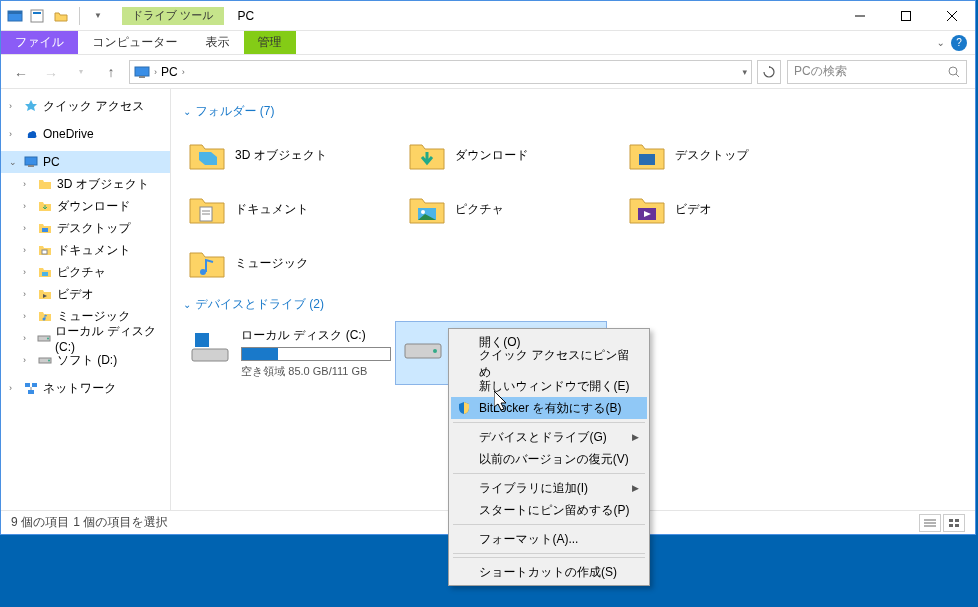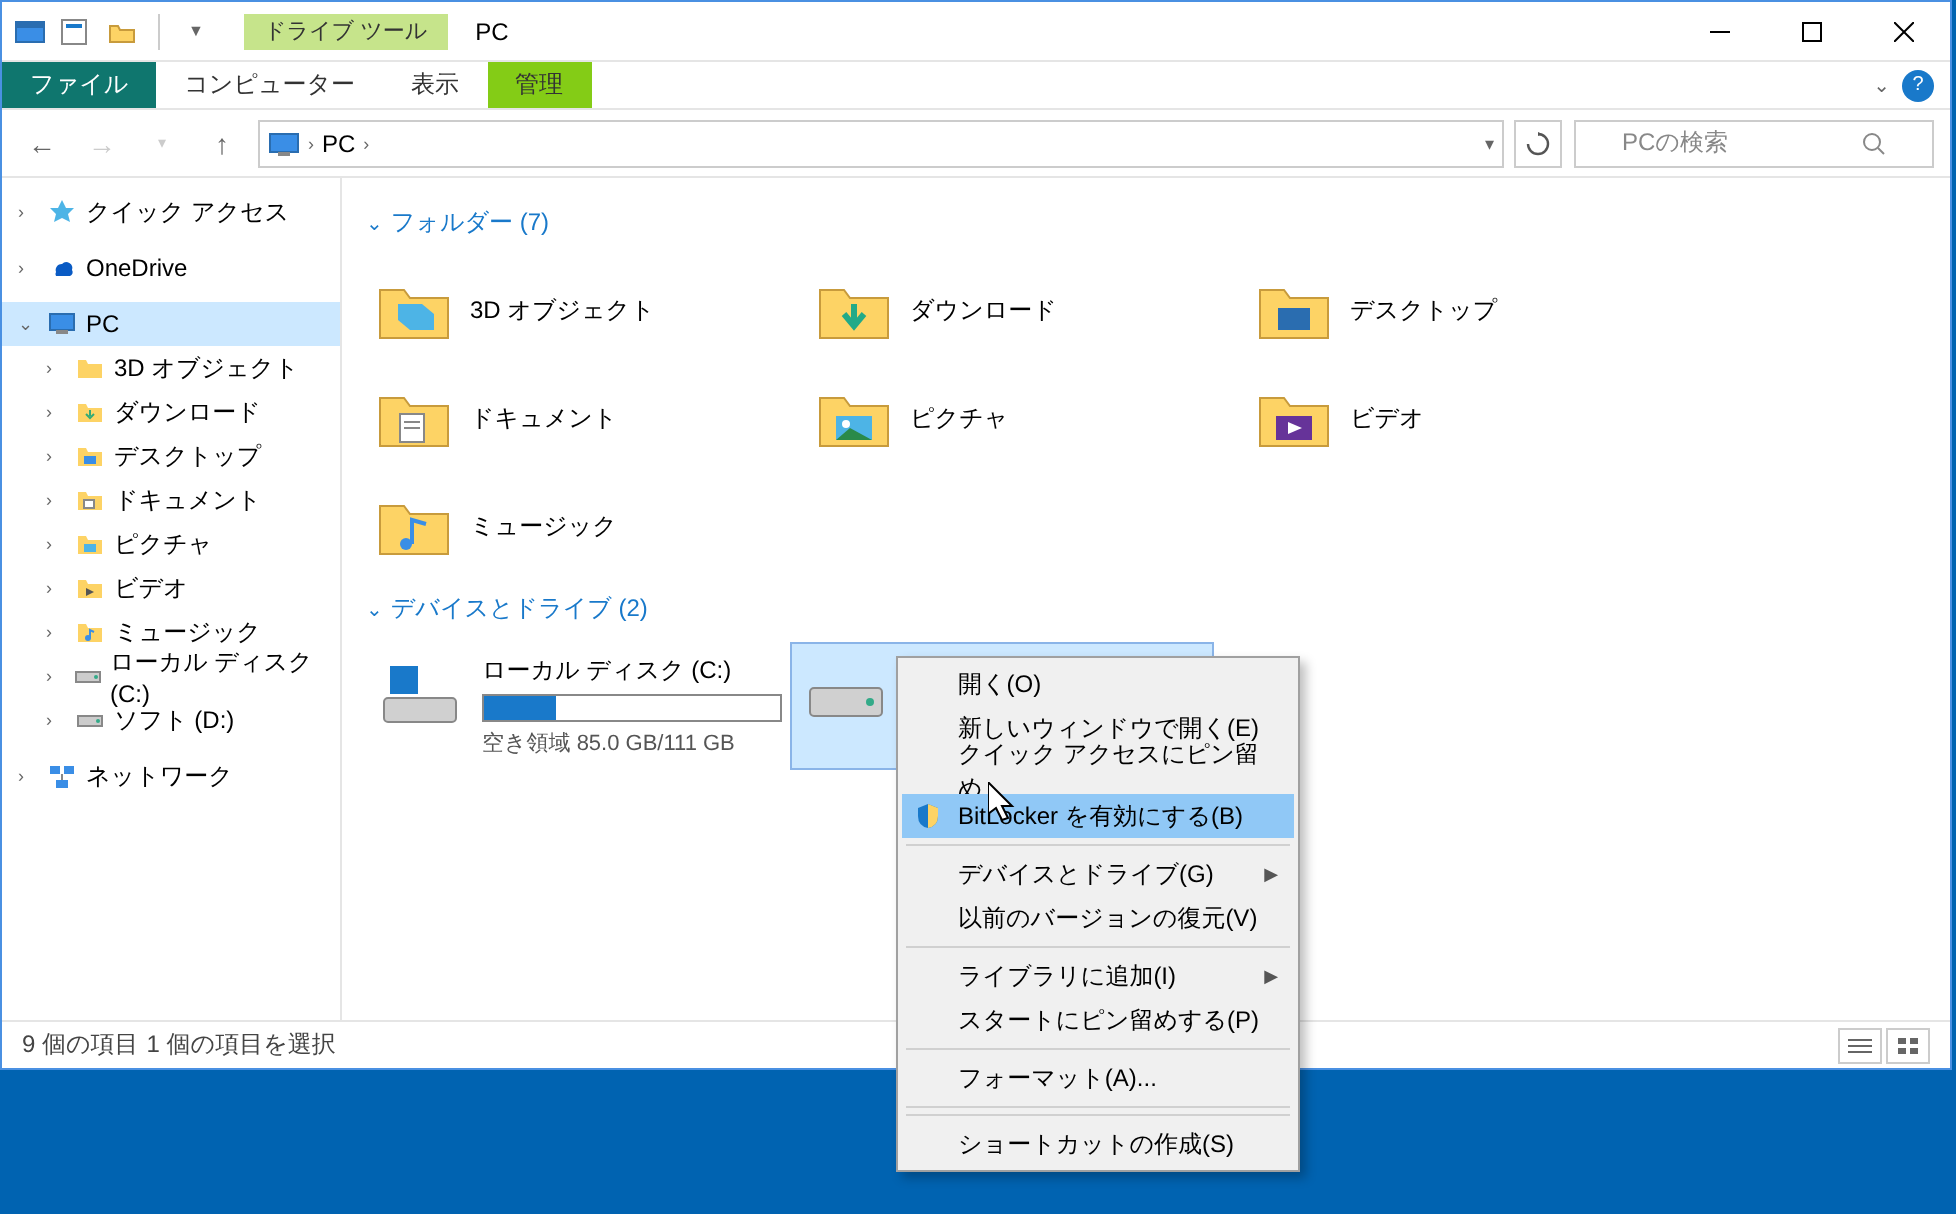--- a/index.html
+++ b/index.html
@@ -8,31 +8,31 @@
 .titlebar { height: 30px; display: flex; align-items: center; background: #fff; border-bottom: 1px solid #e5e5e5; }
 .titlebar-left { display: flex; align-items: center; gap: 4px; padding-left: 6px; }
 .tb-icon { width: 16px; height: 16px; display: inline-block; }
 .qat-icon { width: 20px; height: 20px; display: flex; align-items: center; justify-content: center; }
 .qat-sep { width: 1px; height: 18px; background: #ccc; margin: 0 4px; }
 .drive-tools { background: #c6e48b; color: #333; padding: 2px 10px; font-size: 11px; margin-left: 10px; height: 18px; display: flex; align-items: center; }
 .title-text { margin-left: 10px; font-size: 12px; color: #000; }
 .titlebar-right { margin-left: auto; display: flex; }
 .tbtn { width: 46px; height: 30px; display: flex; align-items: center; justify-content: center; font-size: 14px; }
 .tabs { height: 24px; display: flex; align-items: stretch; border-bottom: 1px solid #e5e5e5; }
-.tab-file { background: #0f766e; color: #fff; padding: 3px 14px; font-size: 12px; display: flex; align-items: center; }
+.tab-file { background: #8b5cf6; color: #fff; padding: 3px 14px; font-size: 12px; display: flex; align-items: center; }
 .tab { padding: 3px 14px; font-size: 12px; display: flex; align-items: center; color: #333; }
 .tab-manage { background: #84cc16; }
 .tabs-right { margin-left: auto; display: flex; align-items: center; padding-right: 8px; gap: 6px; }
 .help-icon { width: 16px; height: 16px; border-radius: 50%; background: #1979ca; color: #fff; display: flex; align-items: center; justify-content: center; font-size: 10px; }
 .addressbar { height: 34px; display: flex; align-items: center; gap: 6px; padding: 0 8px; border-bottom: 1px solid #e5e5e5; }
 .nav-btn { width: 24px; height: 24px; display: flex; align-items: center; justify-content: center; color: #666; font-size: 14px; }
 .nav-btn.disabled { color: #ccc; }
 .addr-box { flex: 1; height: 24px; border: 1px solid #ccc; display: flex; align-items: center; padding: 0 4px; gap: 4px; }
 .addr-refresh { width: 24px; height: 24px; border: 1px solid #ccc; display: flex; align-items: center; justify-content: center; margin-left: -1px; }
-.search-box { width: 180px; height: 24px; border: 1px solid #ccc; display: flex; align-items: center; padding: 0 23px; color: #888; }
+.search-box { width: 180px; height: 24px; border: 1px solid #ccc; display: flex; align-items: center; padding: 0 6px; color: #888; }
 .search-box span:last-child { margin-left: auto; }
 .body { flex: 1; display: flex; overflow: hidden; }
 .sidebar { width: 170px; border-right: 1px solid #e5e5e5; padding: 6px 0; overflow-y: auto; }
 .tree-item { display: flex; align-items: center; height: 22px; padding-left: 8px; gap: 4px; color: #000; }
 .tree-item.l1 { padding-left: 22px; }
 .tree-item.selected { background: #cce8ff; }
 .tree-arrow { width: 10px; font-size: 9px; color: #666; }
 .tree-icon { width: 16px; height: 16px; display: flex; align-items: center; justify-content: center; }
 .content { flex: 1; padding: 8px 12px; overflow-y: auto; position: relative; }
 .group-header { color: #1979ca; font-size: 12px; margin: 6px 0 8px 0; display: flex; align-items: center; gap: 4px; }
@@ -432,24 +432,24 @@
         </span>
     </div>
   </div>
 </div>
 
 <div class="context-menu" id="ctx">
     <div class="cm-item">
       <span>開く(O)</span>
     </div>
     <div class="cm-item">
+      <span>クイック アクセスにピン留め</span>
+    </div>
+    <div class="cm-item">
       <span>新しいウィンドウで開く(E)</span>
-    </div>
-    <div class="cm-item">
-      <span>クイック アクセスにピン留め</span>
     </div>
     <div class="cm-item highlighted">
       <span class="cm-icon">
         <svg width="14" height="14">
           <path d="M7 1 L12 3 L12 7 Q12 12 7 13 Q2 12 2 7 L2 3 Z" fill="#1979ca"></path>
           <path d="M7 1 L12 3 L12 7 Q12 12 7 13 L7 1" fill="#fdd365"></path>
         </svg>
       </span>
       <span>BitLocker を有効にする(B)</span>
     </div>

